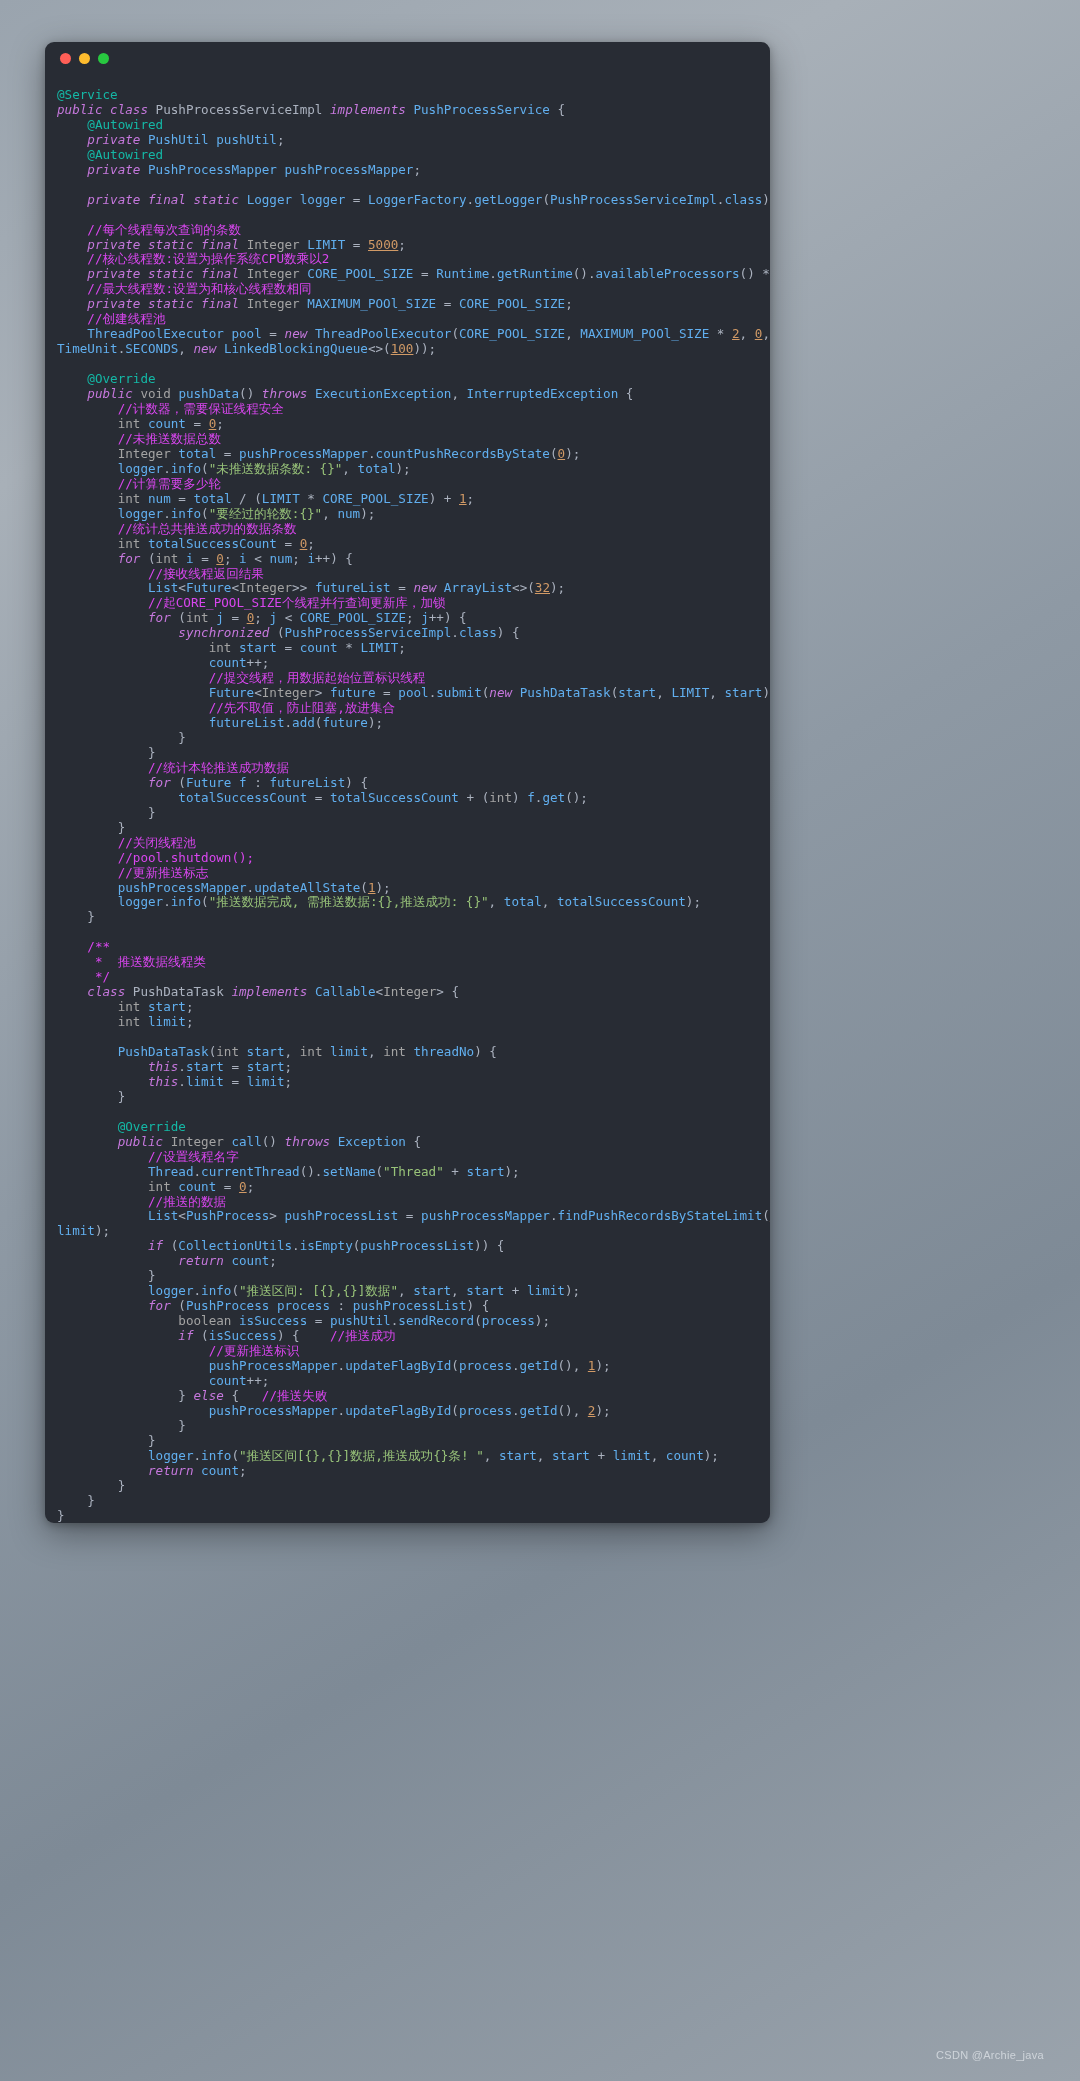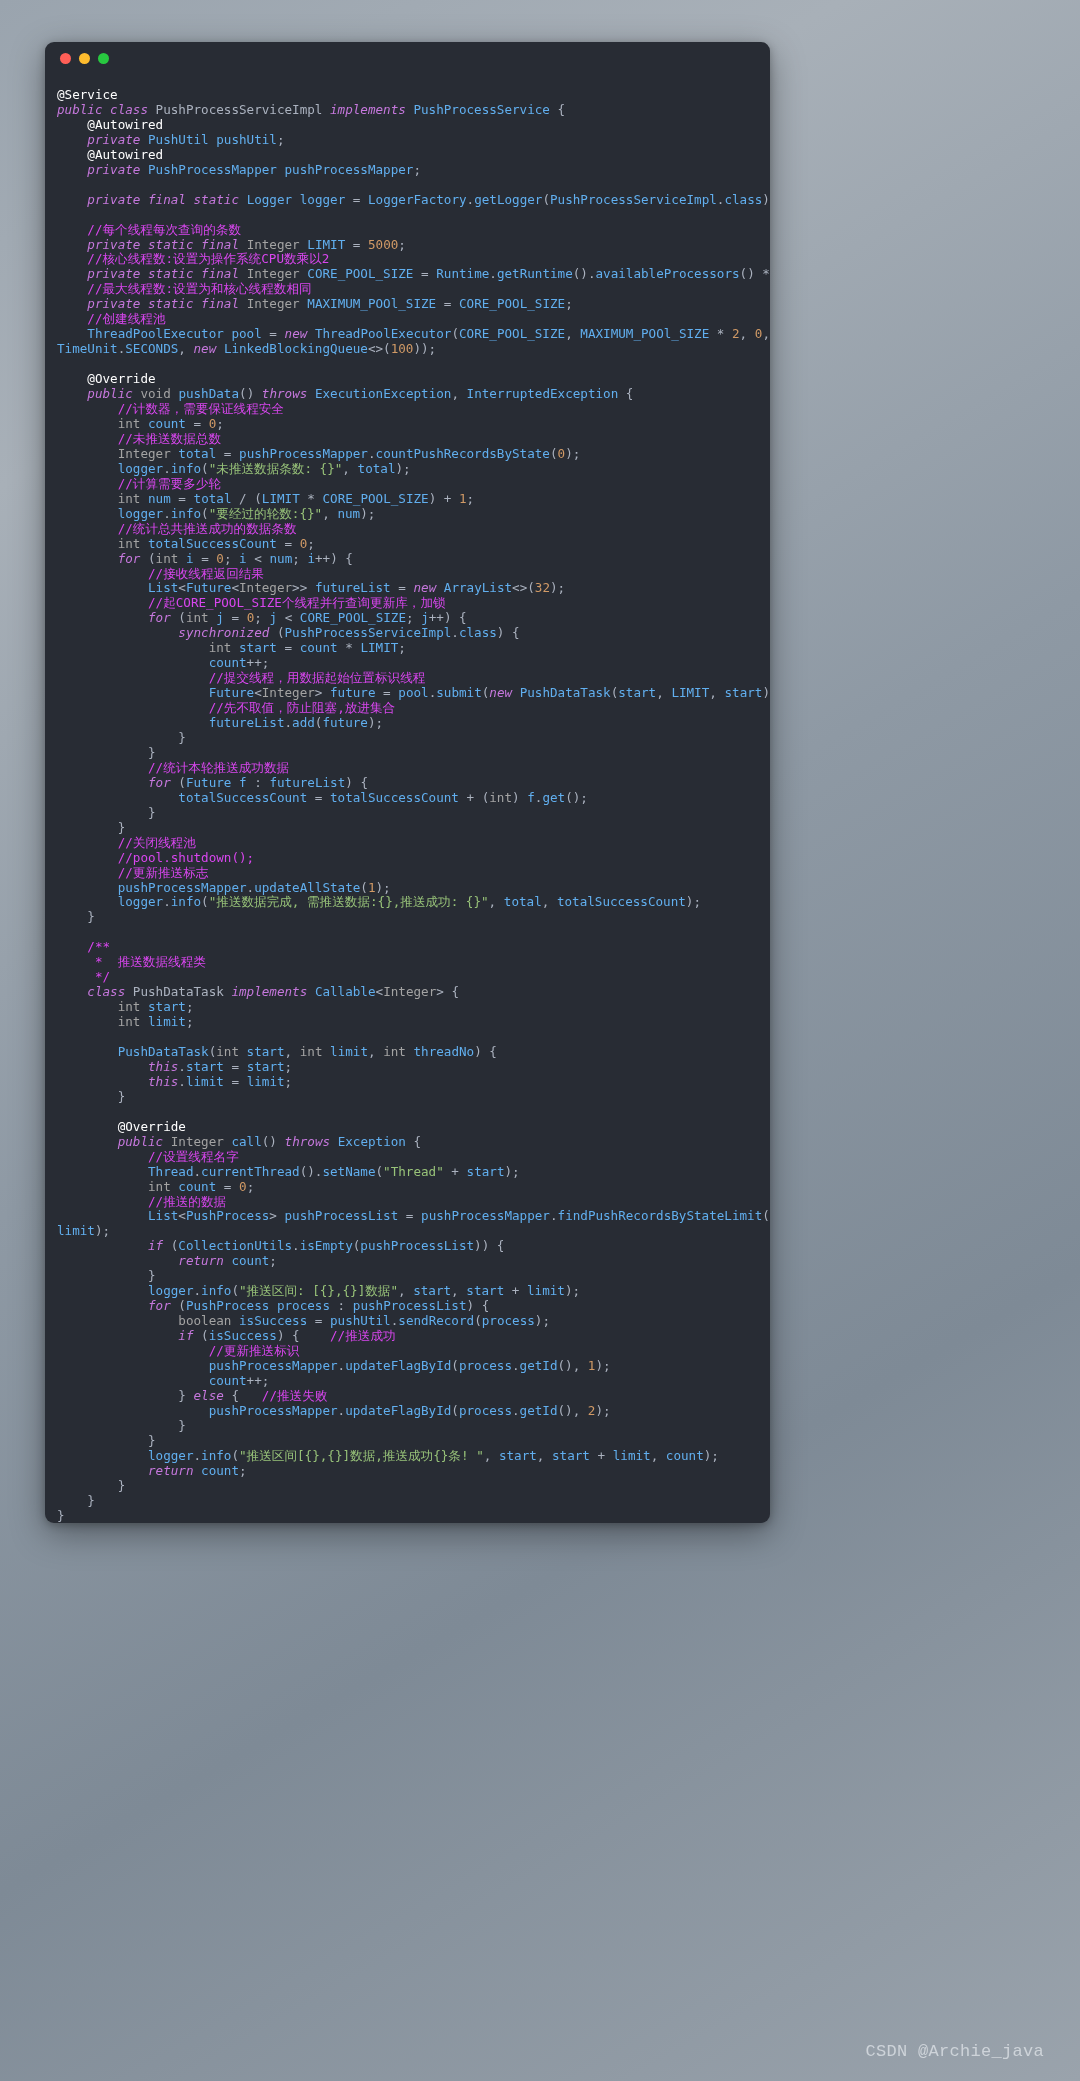--- a/index.html
+++ b/index.html
@@ -58,32 +58,32 @@
     white-space: pre;
     letter-spacing: 0px;
     tab-size: 4;
   }
 
   
   .kw   { color: #c678dd; font-style: italic; }  
   .typ  { color: #a3a3a3; }  
   .cls  { color: #61afef; }  
   .str  { color: #98c379; }  
-  .num  { color: #d19a66; }  
+  .num  { color: #d19a66; text-decoration: underline; }  
   .cmt  { color: #d946ef; }  
-  .ann  { color: #ffffff; }  
+  .ann  { color: #14b8a6; }  
   .pln  { color: #abb2bf; }  
   .op   { color: #abb2bf; }
 
   .watermark {
     position: absolute;
     right: 36px;
     bottom: 20px;
-    font-family: Liberation Mono, monospace;
-    font-size: 17px;
+    font-family: Liberation Sans, sans-serif;
+    font-size: 11px;
     color: #d8dde2;
     opacity: 0.85;
     letter-spacing: 0.3px;
   }
 </style>
 </head>
 <body>
 
 <div class="window">
   <div class="titlebar">

